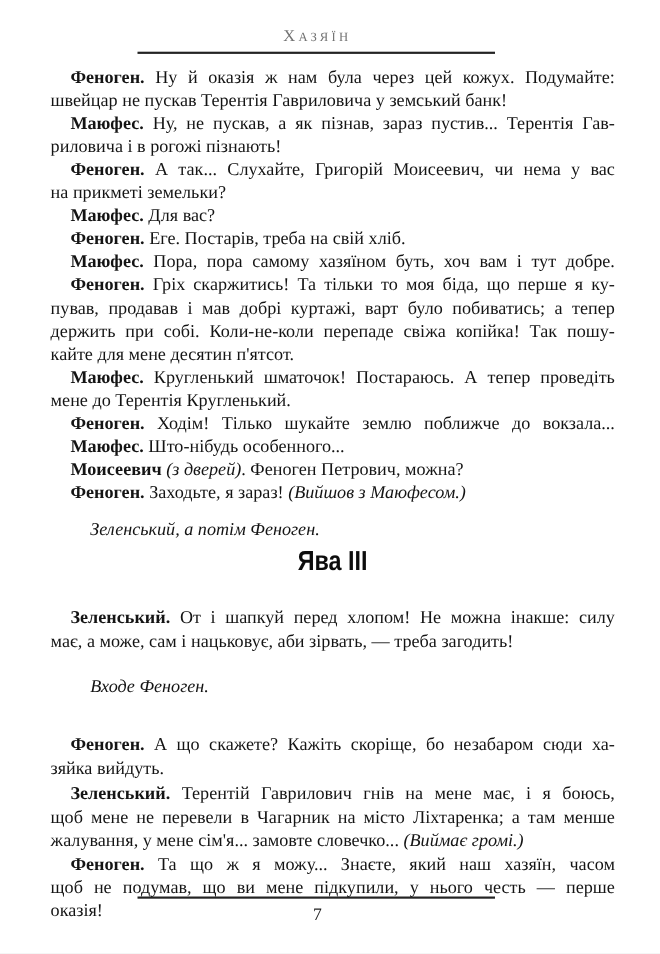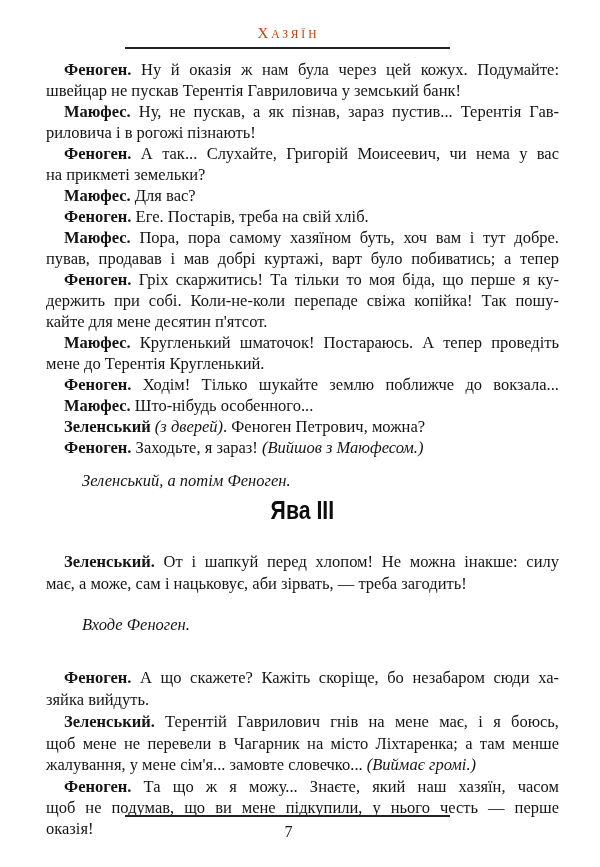--- a/index.html
+++ b/index.html
@@ -9,21 +9,21 @@
     background:#ffffff;
     font-family:"Liberation Serif","DejaVu Serif",serif;
     color:#141414;
     overflow:hidden;
   }
   
   .running-head{
     position:absolute;top:25px;left:32px;width:513px;
     text-align:center;
     font-weight:400;
-    color:#c2410c;
+    color:#737373;
     letter-spacing:3px;
     line-height:15px;
     user-select:none;
   }
   .running-head .cap{font-size:15px;}
   .running-head .rest{font-size:11.5px;}
   .rule{
     position:absolute;left:125px;width:325px;height:2px;
     background:#232323;
   }
@@ -94,29 +94,29 @@
       <div class="block dialogue b0">
         <div class="line indent"><span class="b">Феноген.</span><span class="r"> Ну й оказія ж нам була через цей кожух. Подумайте:</span></div>
         <div class="line last"><span class="r">швейцар не пускав Терентія Гавриловича у земський банк!</span></div>
         <div class="line indent"><span class="b">Маюфес.</span><span class="r"> Ну, не пускав, а як пізнав, зараз пустив... Терентія Гав-</span></div>
         <div class="line last"><span class="r">риловича і в рогожі пізнають!</span></div>
         <div class="line indent"><span class="b">Феноген.</span><span class="r"> А так... Слухайте, Григорій Моисеевич, чи нема у вас</span></div>
         <div class="line last"><span class="r">на прикметі земельки?</span></div>
         <div class="line last indent"><span class="b">Маюфес.</span><span class="r"> Для вас?</span></div>
         <div class="line last indent"><span class="b">Феноген.</span><span class="r"> Еге. Постарів, треба на свій хліб.</span></div>
         <div class="line indent"><span class="b">Маюфес.</span><span class="r"> Пора, пора самому хазяїном буть, хоч вам і тут добре.</span></div>
+        <div class="line indent"><span class="b">Феноген.</span><span class="r"> Гріх скаржитись! Та тільки то моя біда, що перше я ку-</span></div>
         <div class="line"><span class="r">пував, продавав і мав добрі куртажі, варт було побиватись; а тепер</span></div>
-        <div class="line indent"><span class="b">Феноген.</span><span class="r"> Гріх скаржитись! Та тільки то моя біда, що перше я ку-</span></div>
         <div class="line"><span class="r">держить при собі. Коли-не-коли перепаде свіжа копійка! Так пошу-</span></div>
         <div class="line last"><span class="r">кайте для мене десятин п'ятсот.</span></div>
         <div class="line indent"><span class="b">Маюфес.</span><span class="r"> Кругленький шматочок! Постараюсь. А тепер проведіть</span></div>
         <div class="line last"><span class="r">мене до Терентія Кругленький.</span></div>
         <div class="line indent"><span class="b">Феноген.</span><span class="r"> Ходім! Тілько шукайте землю поближче до вокзала...</span></div>
         <div class="line last indent"><span class="b">Маюфес.</span><span class="r"> Што-нібудь особенного...</span></div>
-        <div class="line last indent"><span class="b">Зеленський</span><span class="i"> (з дверей)</span><span class="r">. Феноген Петрович, можна?</span></div>
+        <div class="line last indent"><span class="b">Моисеевич</span><span class="i"> (з дверей)</span><span class="r">. Феноген Петрович, можна?</span></div>
         <div class="line last indent"><span class="b">Феноген.</span><span class="r"> Заходьте, я зараз! </span><span class="i">(Вийшов з Маюфесом.)</span></div>
       </div>
       <div class="block stage b2">Зеленський, а потім Феноген.</div>
       <div class="block heading b1"><span class="scene">Ява III</span></div>
       <div class="block dialogue b3">
         <div class="line indent"><span class="b">Зеленський.</span><span class="r"> От і шапкуй перед хлопом! Не можна інакше: силу</span></div>
         <div class="line last"><span class="r">має, а може, сам і нацьковує, аби зірвать, — треба загодить!</span></div>
       </div>
       <div class="block stage b4">Входе Феноген.</div>
       <div class="block dialogue b5">

